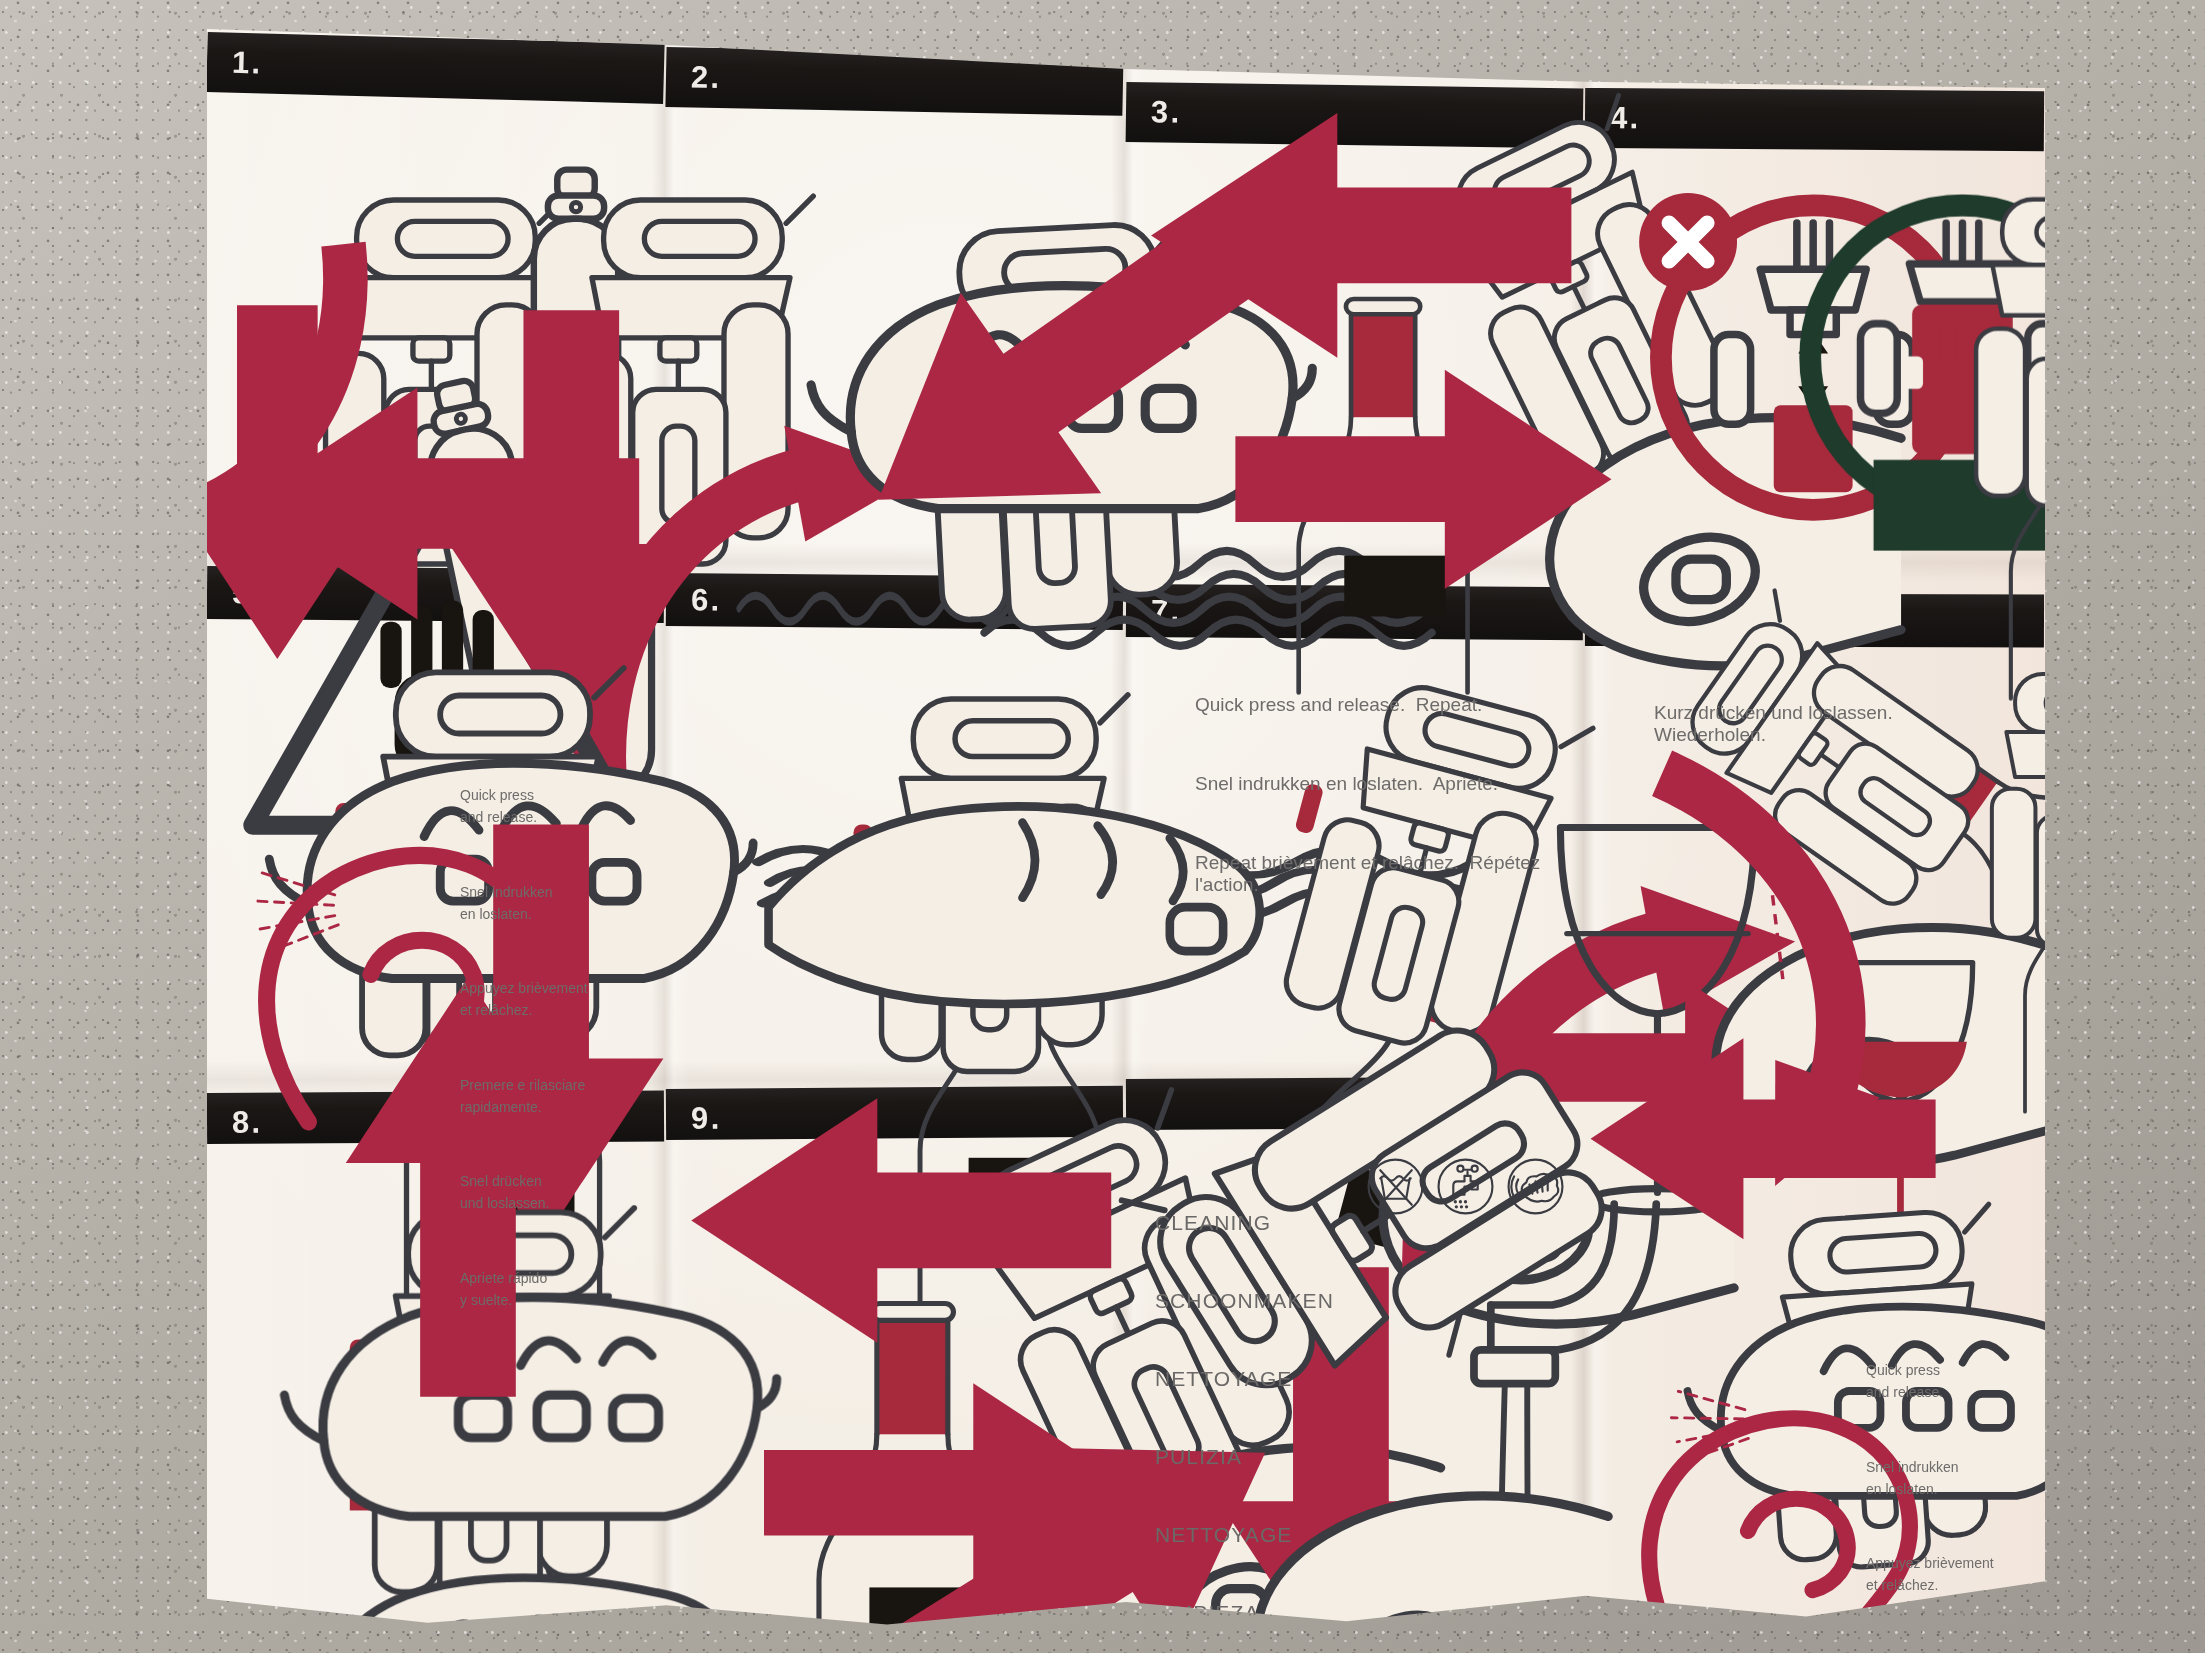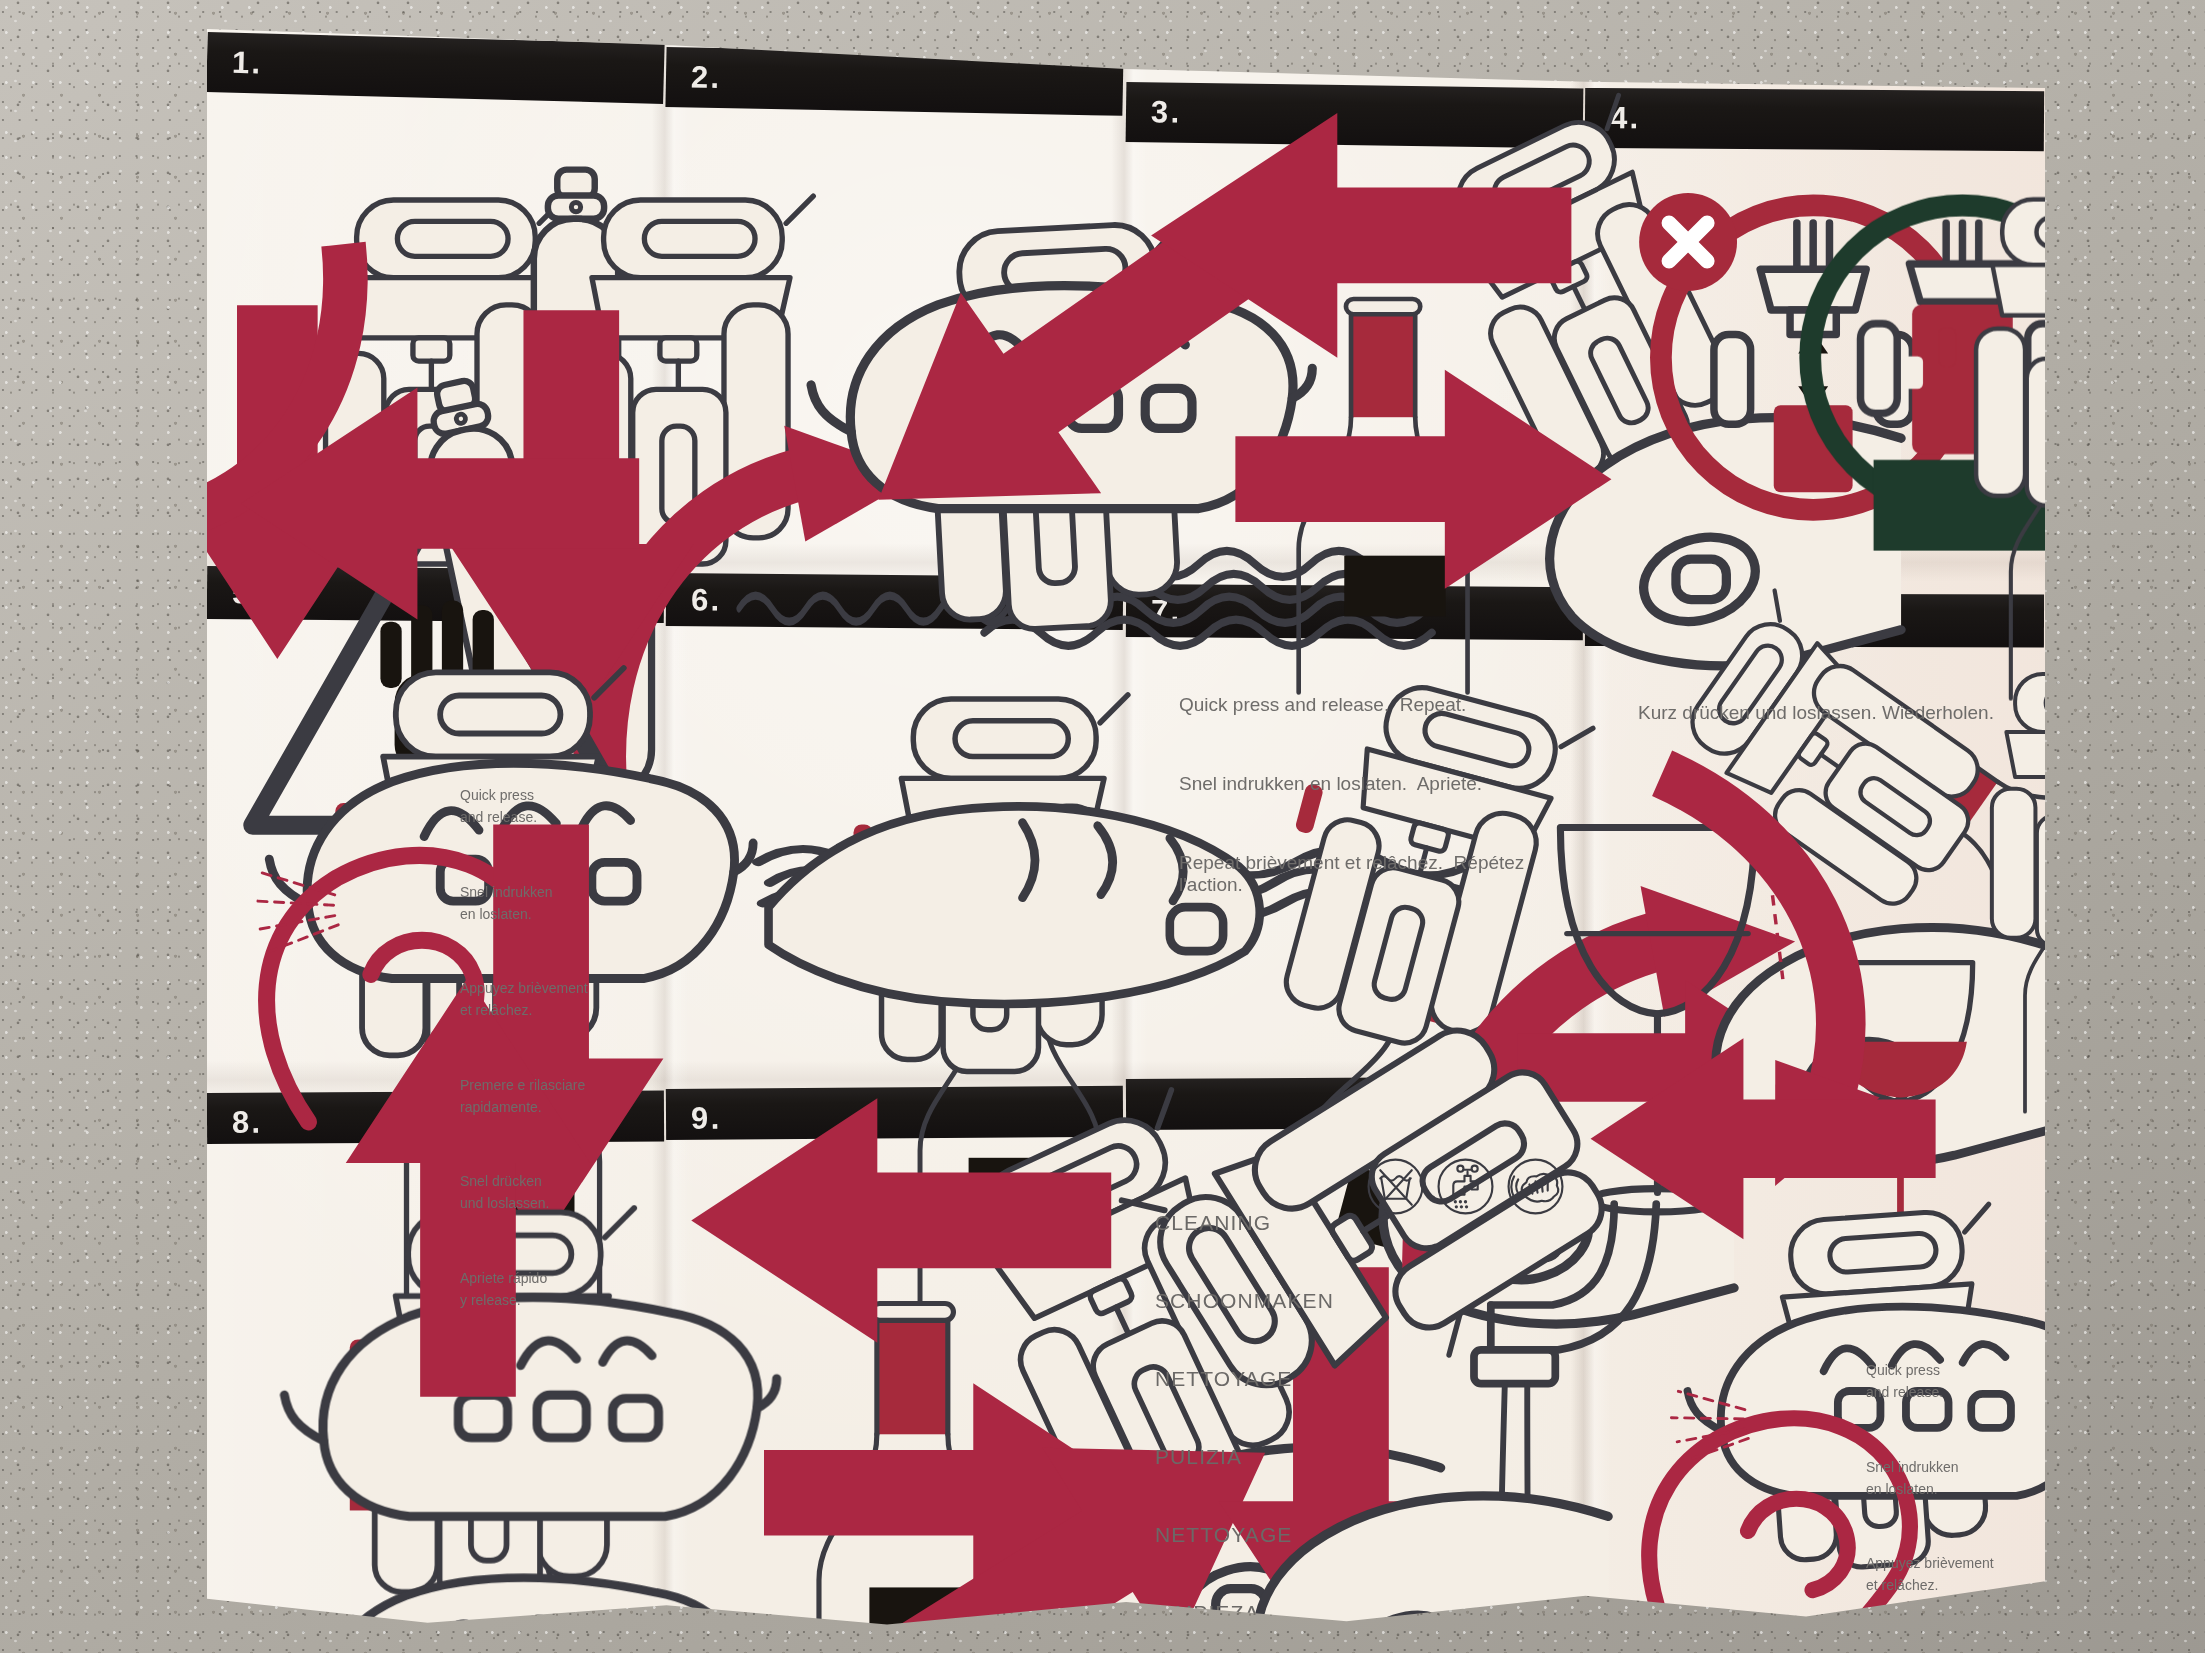--- a/index.html
+++ b/index.html
@@ -40,21 +40,21 @@
   .bar{position:absolute;background:linear-gradient(180deg,#242120,var(--bar-black) 30%, #131010);transform-origin:left center;}
   .bar .num{color:#efece8;font-size:31px;font-weight:600;letter-spacing:2.3px;padding-left:25px;display:inline-block;}
   .r1{height:60px}.r2{height:53px}.r3{height:51px}
   .bar .num{line-height:60px}
   .bar.r2 .num{line-height:53px}
   .panel-art{position:absolute;overflow:visible}
   .cap{position:absolute;color:var(--text-gray);white-space:pre-wrap;}
   .cap-small{font-size:14px;line-height:22px;}
   .cap-small p{margin-bottom:8.6px;}
   .cap-top{font-size:19px;line-height:22px;}
-  .cap-top p{margin-bottom:13.2px;}
+  .cap-top p{margin-bottom:13.2px;margin-left:16px;}
   .clean-title{font-size:21px;line-height:26px;letter-spacing:1.1px;color:#6b6967;}
   .care-icons{position:absolute;display:flex;gap:9.2px;}
   .care-icons svg{width:61px;height:61px;}
   
   .ln{stroke:var(--ink);stroke-width:5.5;fill:none;stroke-linecap:round;stroke-linejoin:round}
   .thin{stroke-width:4.2}
   .fp{fill:var(--paper)}
   .foil{fill:var(--foil-red)}
   .lab{fill:#18140f}
   .acc{fill:currentColor}
@@ -419,21 +419,21 @@
       <line class="sprayln" x1="274" y1="528" x2="168" y2="566"></line>
     </g>
   </svg>
 
   <div class="cap cap-small" style="left:253px;top:711px;width:184px">
     <p><span>Quick press</span><br><span>and release.</span></p>
     <p><span>Snel indrukken</span><br><span>en loslaten.</span></p>
     <p><span>Appuyez brièvement</span><br><span>et relâchez.</span></p>
     <p><span>Premere e rilasciare</span><br><span>rapidamente.</span></p>
     <p><span>Snel drücken</span><br><span>und loslassen.</span></p>
-    <p><span>Apriete rápido</span><br><span>y release.</span></p>
+    <p><span>Apriete rápido</span><br><span>y suelte.</span></p>
   </div>
 
   <div class="cap cap-top" style="left:972px;top:621px;width:379px">
     <p>Quick press and release.  Repeat.</p>
     <p>Snel indrukken en loslaten.  Apriete.</p>
     <p>Repeat brièvement et relâchez.  Répétez l'action.</p>
   </div>
 
   <div class="cap cap-top" style="left:1431px;top:629px;width:368px">
     <p>Kurz drücken und loslassen. Wiederholen.</p>

